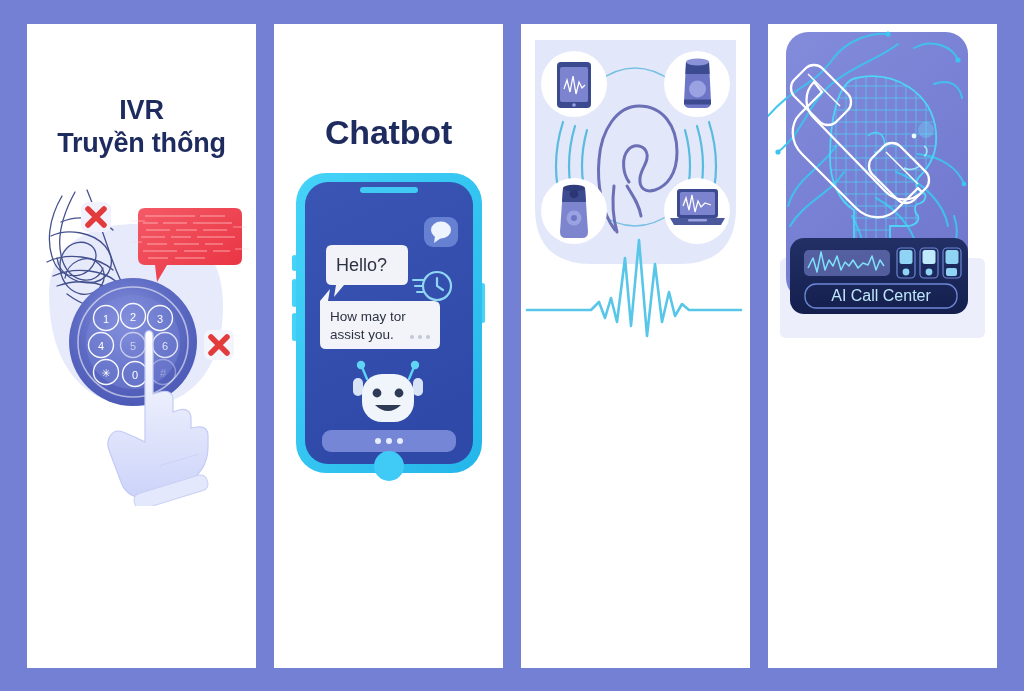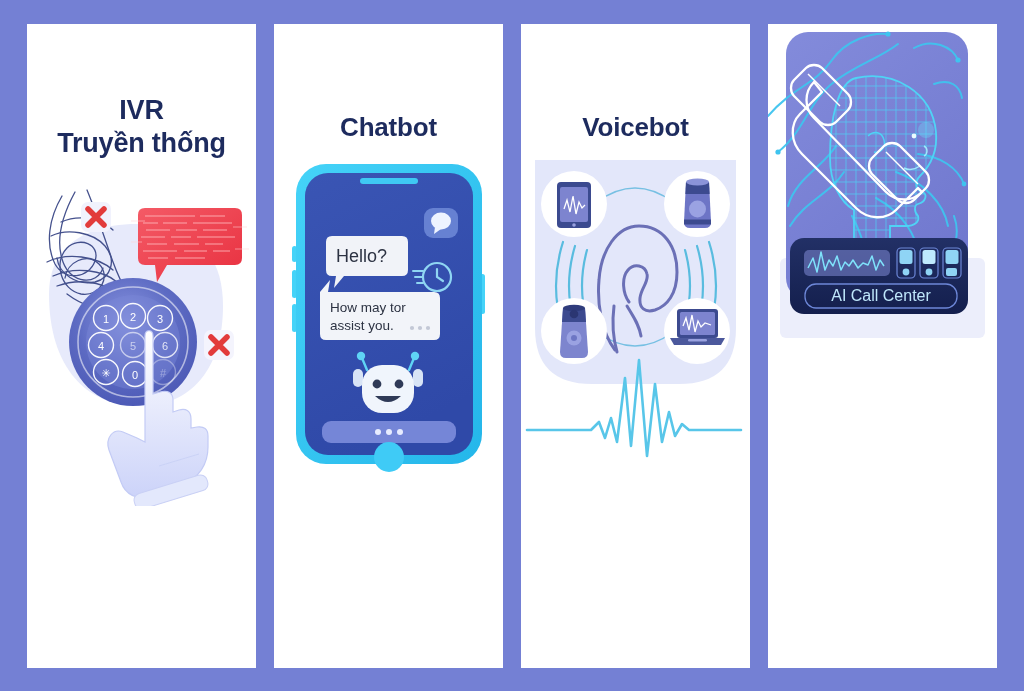--- a/index.html
+++ b/index.html
@@ -19,21 +19,21 @@
     position:relative;
     width:229px;height:644px;
     background:#ffffff;
     box-sizing:border-box;
     overflow:hidden;
     display:flex;flex-direction:column;align-items:center;
   }
   .panel-title{
     margin-top:72px;
     color:#1d2b5e;
-    font-size:26px;font-weight:bold;
+    font-size:34px;font-weight:bold;
     text-align:center;line-height:1.22;
     letter-spacing:-0.2px;
     width:100%;
     white-space:pre-line;
   }
   .art{
     position:relative;
     width:229px;height:340px;
     margin-top:16px;
   }
@@ -264,21 +264,20 @@
               <circle cx="126" cy="286" r="3"></circle>
           </g>
         </g>
 
         <circle cx="115" cy="311" r="15" fill="#3fcbf6"></circle>
       </svg>
     </div>
   </div>
 
   <div class="panel p3">
-    <div class="panel-title">Voicebot</div>
     <div class="art">
       <svg width="229" height="340" viewBox="0 0 229 340" xmlns="http://www.w3.org/2000/svg">
         <defs>
           <linearGradient id="scrn" x1="0" y1="0" x2="0" y2="1">
             <stop offset="0%" stop-color="#8b90d6"></stop>
             <stop offset="100%" stop-color="#7176c5"></stop>
           </linearGradient>
         </defs>
 
         <path d="M14 14 L215 14 L215 182 Q215 238 158 238 L71 238 Q14 238 14 182 Z" fill="#e3e7fa"></path>

